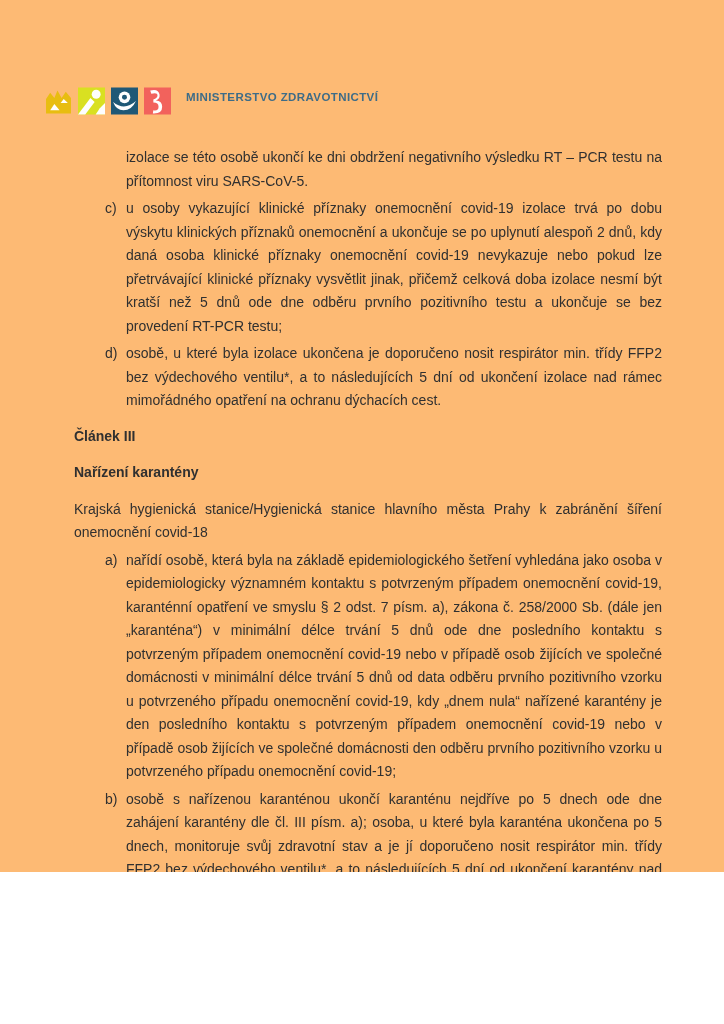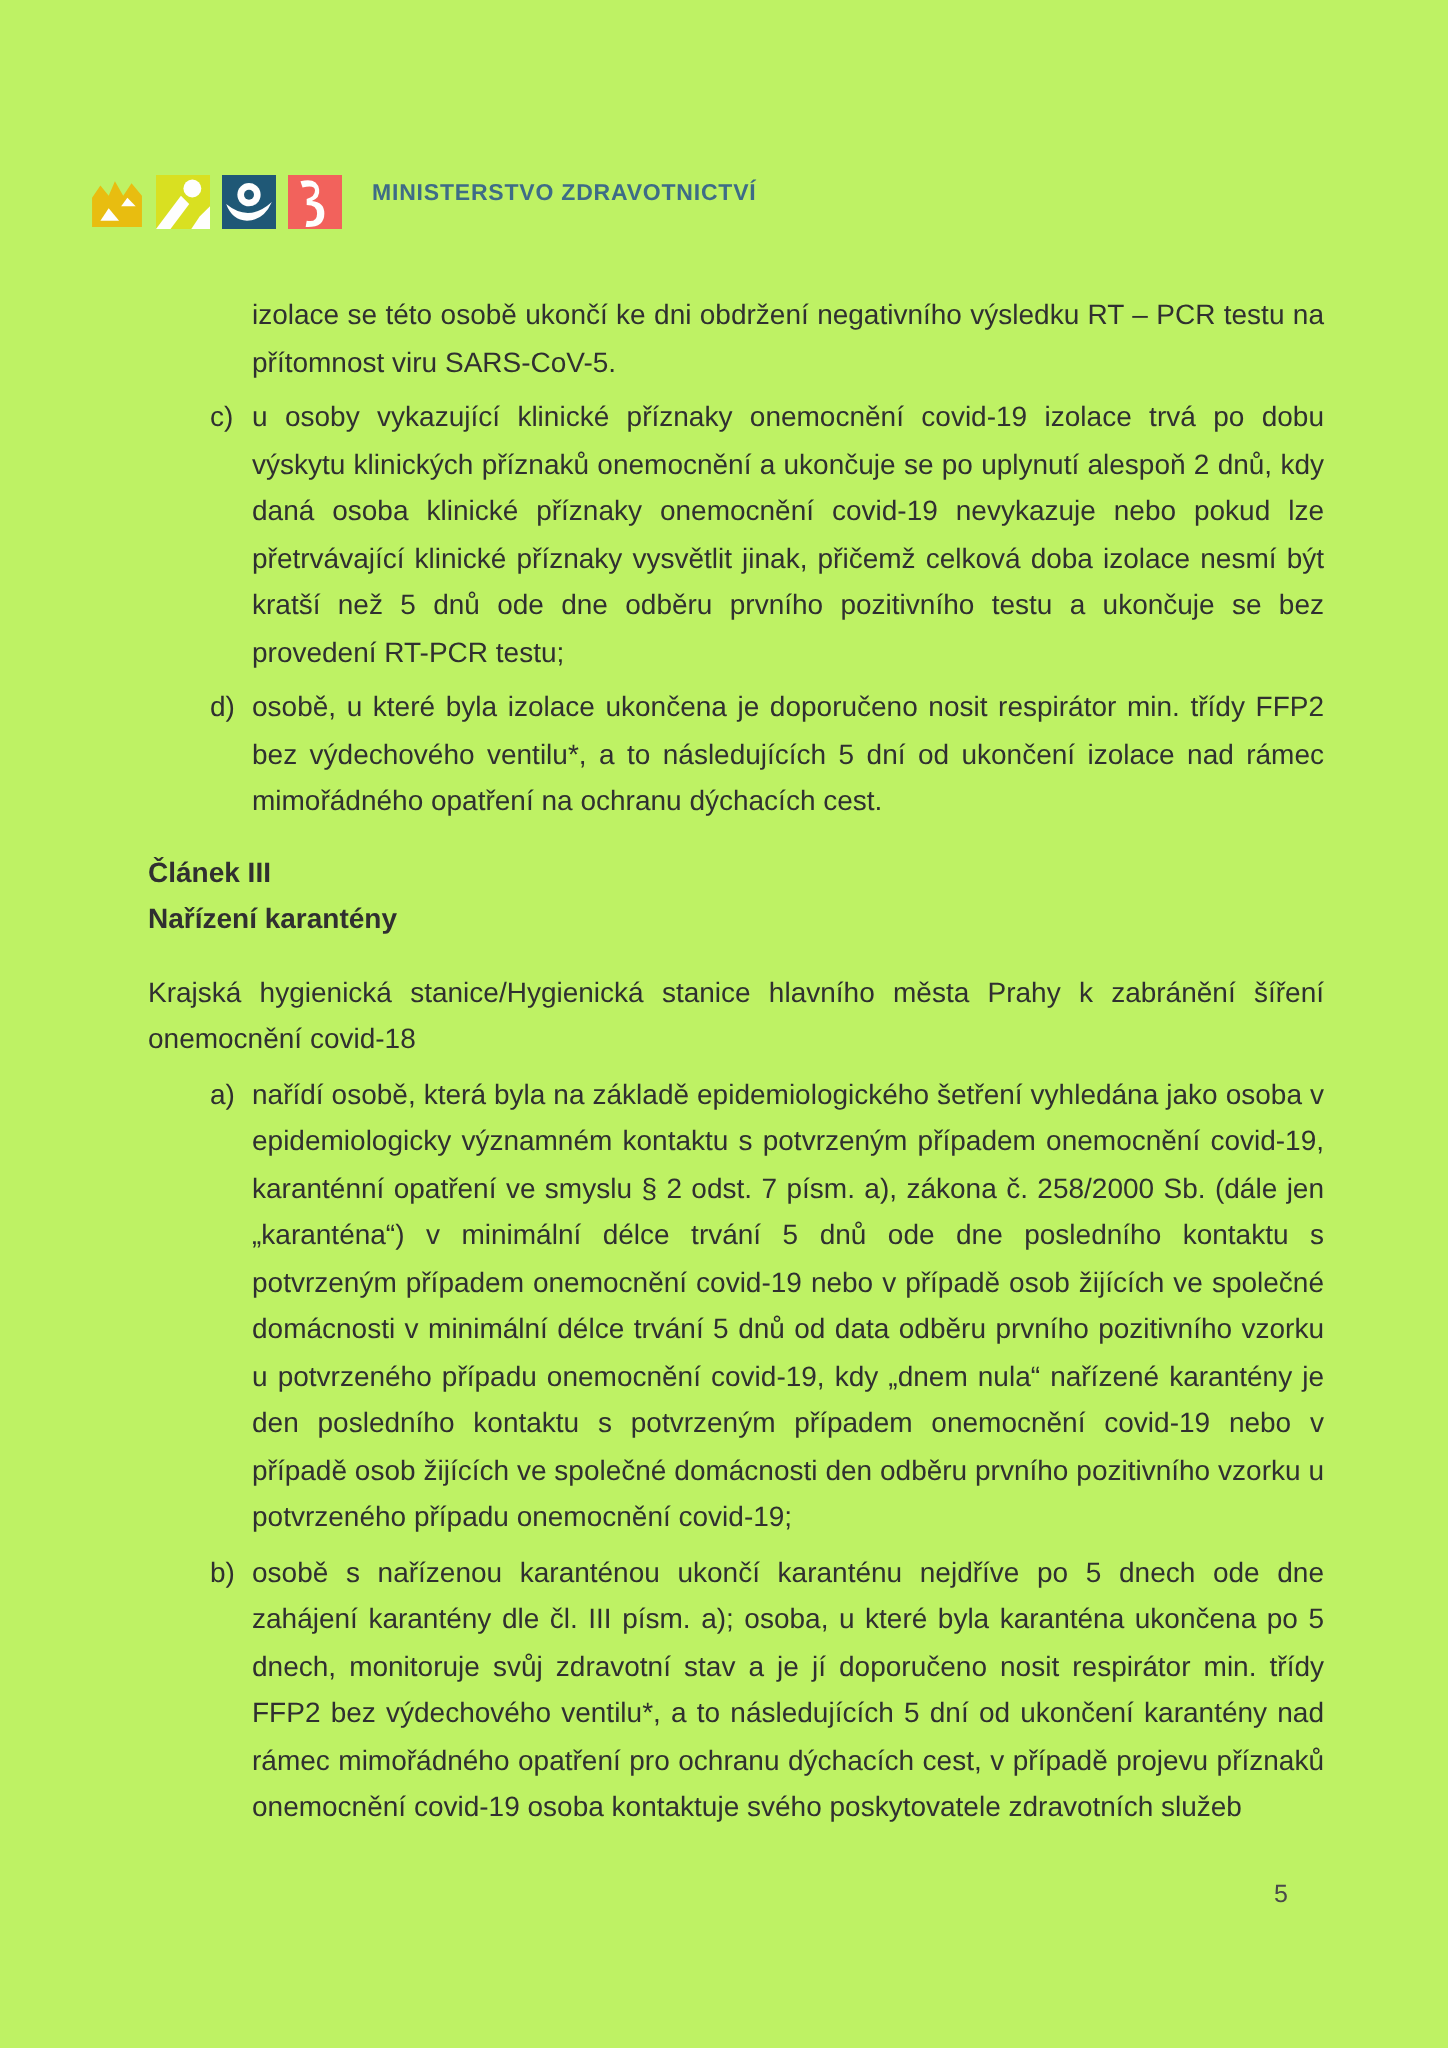--- a/index.html
+++ b/index.html
@@ -1,22 +1,22 @@
 <!DOCTYPE html>
 <html><head>
 <meta charset="utf-8">
 <style>
   * { margin:0; padding:0; box-sizing:border-box; }
   html,body { background:#ffffff; }
   body { font-family:"Liberation Sans", sans-serif; }
 
   .page {
     position:relative;
-    width:724px; height:1024px;
-    background:#bef264;
+    width:724px; height:872px;
+    background:#fdba74;
     overflow:hidden;
     color:#2f2f2f;
   }
 
   
   .logo {
     position:absolute; top:87px; left:45px;
     display:flex; align-items:flex-start;
   }
   .logo-tiles { display:flex; gap:6px; }
@@ -35,21 +35,21 @@
     position:absolute; top:146px; left:74px; width:588px;
     font-size:14px; line-height:23.5px;
     text-align:justify;
     -moz-text-align-last:left; text-align-last:left;
     color:#303030;
   }
   .cont-par { margin-left:52px; }
   .doc-li { position:relative; padding-left:52px; margin-top:4px; }
   .doc-li .marker { position:absolute; left:31px; top:0; }
   .article-heading   { text-align:right; font-weight:bold; margin-top:12px; }
-  .article-subheading{ text-align:center; font-weight:bold; }
+  .article-subheading{ text-align:center; font-weight:bold; margin-top:13px; }
   .intro-par { margin-top:13px; }
 
   
   .page-number {
     position:absolute; top:940px; left:637px;
     font-size:12.5px; color:#4a4a4a;
   }
 </style>
 </head>
 <body>

